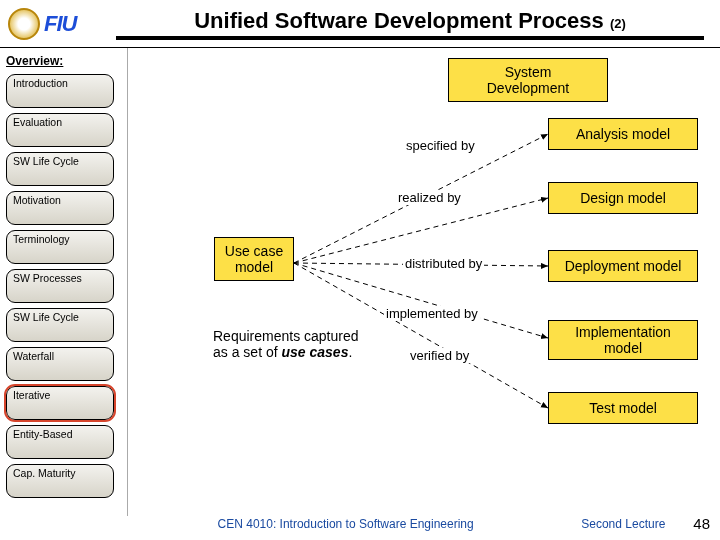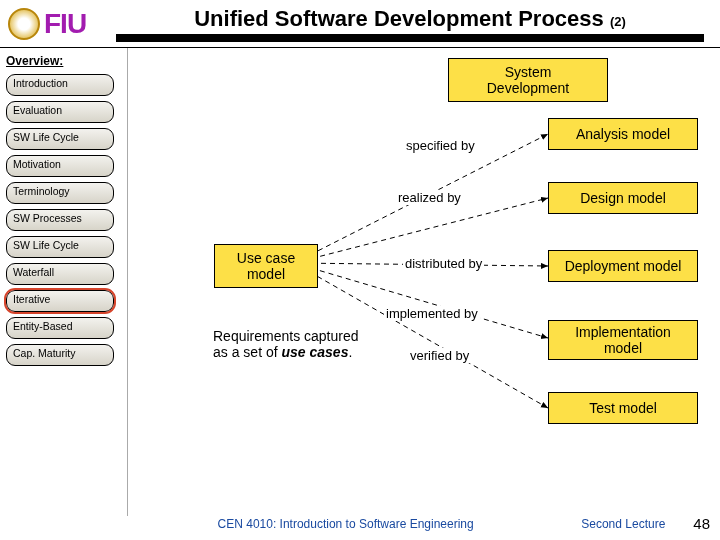--- a/index.html
+++ b/index.html
@@ -21,31 +21,31 @@
     display: flex; align-items: center;
   }
   .logo-seal {
     width: 32px; height: 32px;
     border: 2px solid #b8860b;
     border-radius: 50%;
     background: radial-gradient(circle,#fff 30%,#e6c76a 70%);
     margin-right: 4px;
   }
   .logo-text {
-    font-weight: bold; 
-    font-size: 28px; color: #a21caf;
+    font-weight: bold; font-style: italic;
+    font-size: 22px; color: #1d4ed8;
     letter-spacing: -1px;
   }
   .title {
     flex: 1;
     font-size: 22px;
     font-weight: bold;
     color: #000;
     text-align: center;
-    border-bottom: 8px solid #000000;
+    border-bottom: 4px solid #000000;
     padding-bottom: 2px;
     margin: 0 8px;
   }
   .title-sub { font-size: 13px; vertical-align: baseline; }
   .body {
     display: flex;
     height: calc(100% - 48px - 24px);
     position: relative;
   }
   .sidebar {
@@ -55,21 +55,21 @@
     font-size: 11px;
   }
   .sidebar-heading {
     font-weight: bold;
     text-decoration: underline;
     margin-bottom: 6px;
     font-size: 12px;
   }
   .nav-item {
     width: 108px;
-    height: 22px;
+    height: 34px;
     line-height: 16px;
     border: 1px solid #000;
     border-radius: 9px;
     background: linear-gradient(#f3f2ee,#d7d4c9);
     margin-bottom: 5px;
     padding-left: 6px;
     font-size: 10.5px;
     cursor: pointer;
   }
   .nav-item.active {
@@ -164,21 +164,21 @@
       <line x1="166" y1="215" x2="420" y2="218" stroke="#000" stroke-dasharray="5,4" marker-end="url(#arr)"></line>
       <line x1="166" y1="215" x2="420" y2="290" stroke="#000" stroke-dasharray="5,4" marker-end="url(#arr)"></line>
       <line x1="166" y1="215" x2="420" y2="360" stroke="#000" stroke-dasharray="5,4" marker-end="url(#arr)"></line>
     </svg>
 
     <div class="box" style="left:320px; top:10px; width:160px; height:44px;">
       <span style="white-space:pre-line">System
 Development</span>
     </div>
 
-    <div class="box" style="left:86px; top:196px; width:104px; height:44px;">
+    <div class="box" style="left:86px; top:189px; width:80px; height:44px;">
       <span>Use case model</span>
     </div>
 
     <div class="box" style="left:420px; top:70px;  width:150px; height:32px;">
       <span>Analysis model</span>
     </div>
     <div class="box" style="left:420px; top:134px; width:150px; height:32px;">
       <span>Design model</span>
     </div>
     <div class="box" style="left:420px; top:202px; width:150px; height:32px;">

